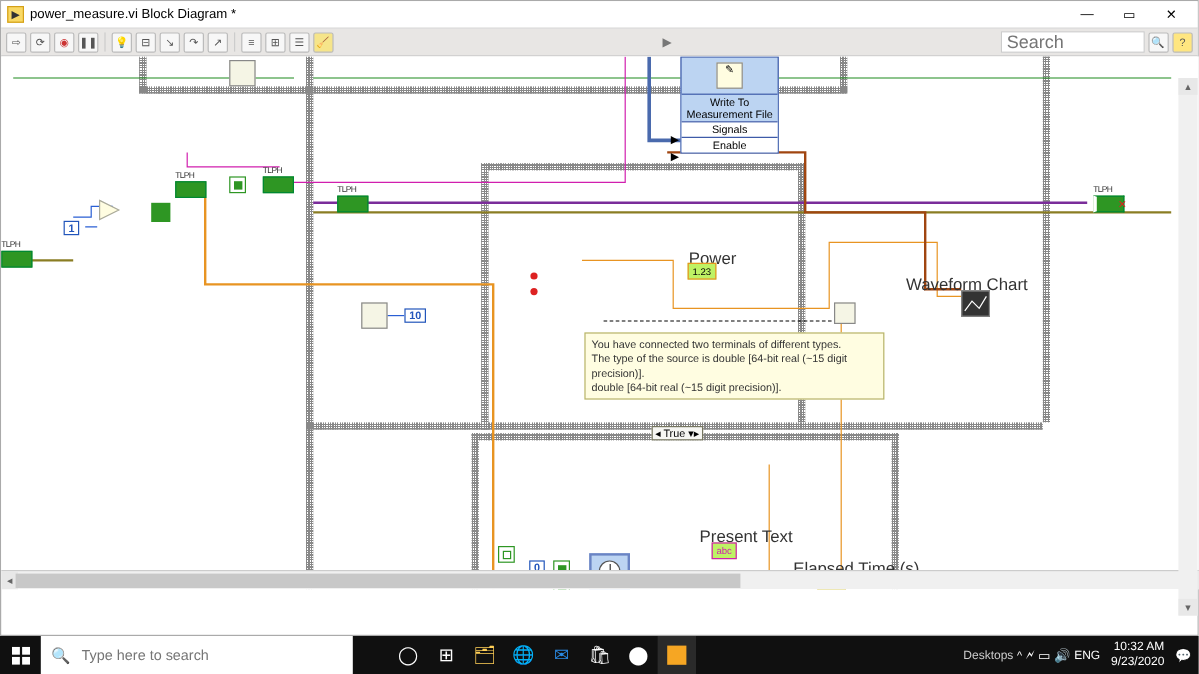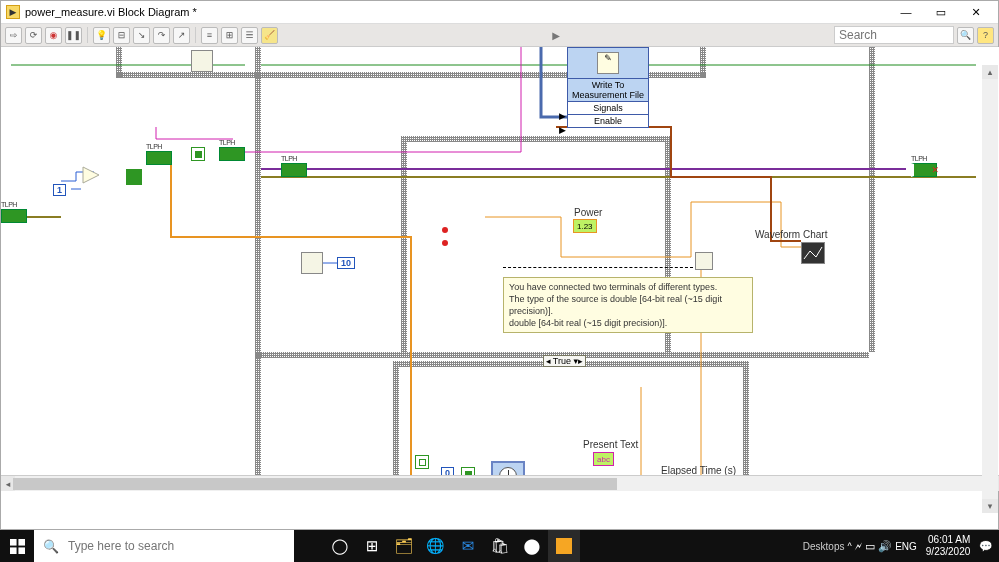--- a/index.html
+++ b/index.html
@@ -10,21 +10,21 @@
   .titlebar .title { font-size:11px; color:#000; flex:1; }
   .wincontrols { display:flex; gap:1px; }
   .wincontrols div { width:34px; height:20px; display:flex; align-items:center; justify-content:center; font-size:11px;}
   .menubar { height:18px; background:#fafafa; display:flex; align-items:center; padding:0 4px; font-size:11px; color:#222; gap:2px;}
   .menubar span { padding:1px 6px; }
   .toolbar { height:24px; background:#e8e6e4; border-top:1px solid #ddd; border-bottom:1px solid #ccc; display:flex; align-items:center; padding:0 4px; gap:3px; font-size:11px;}
   .toolbar .tbtn { width:17px; height:17px; border:1px solid #bbb; background:#f7f7f7; border-radius:2px; display:flex; align-items:center; justify-content:center; font-size:9px; color:#555;}
   .toolbar .sep { width:1px; height:16px; background:#ccc; margin:0 2px;}
   .toolbar .fontsel { height:18px; border:1px solid #bbb; background:#fff; padding:0 18px 0 4px; font-size:11px; position:relative;}
   .toolbar .fontsel::after { content:"▾"; position:absolute; right:3px; top:1px; font-size:9px; color:#555;}
-  .toolbar .search { margin-left:auto; height:18px; width:120px; border:1px solid #ccc; padding:0 4px; font-size:12px; background:#fff;}
+  .toolbar .search { margin-left:auto; height:18px; width:120px; border:1px solid #ccc; padding:0 4px; font-size:15px; background:#fff;}
   .canvas { position:relative; width:999px; height:444px; background:#fff; overflow:hidden; }
   .hscroll { position:absolute; bottom:0; left:0; right:0; height:16px; background:#f0f0f0; border-top:1px solid #ccc;}
   .hscroll .thumb { position:absolute; left:12px; top:2px; width:604px; height:12px; background:#c8c8c8;}
   .hscroll .arrow { position:absolute; top:0; width:14px; height:16px; background:#e8e8e8; display:flex; align-items:center; justify-content:center; font-size:9px; color:#666;}
   .hscroll .arrow.l { left:0;} .hscroll .arrow.r { right:0;}
   .vscroll { position:absolute; top:64px; right:0; bottom:16px; width:16px; background:#f0f0f0;}
   .vscroll .arrow { position:absolute; left:0; width:16px; height:14px; background:#e8e8e8; display:flex; align-items:center; justify-content:center; font-size:9px; color:#666;}
   .vscroll .arrow.t { top:0;} .vscroll .arrow.b { bottom:0;}
   .taskbar { position:absolute; bottom:0; left:0; right:0; height:32px; background:#101010; display:flex; align-items:center; color:#fff; font-size:11px;}
   .taskbar .start { width:34px; height:32px; display:flex; align-items:center; justify-content:center; background:#101010;}
@@ -37,21 +37,21 @@
   .taskbar .clock { text-align:right; line-height:12px; font-size:10px; padding:0 6px;}
   
   .abs { position:absolute; }
   .shiftreg { width:26px; height:14px; background:#2e9623; border:1px solid #083; }
   .shiftreg.r { border-left:3px solid #fff;}
   .tllabel { position:absolute; top:-8px; left:0; font-size:7px; color:#333; letter-spacing:-.5px;}
   .constnum { background:#fff; border:1px solid #2255bb; font-size:9px; padding:0 3px; color:#2255bb; font-weight:bold;}
   .constbool { width:14px; height:14px; background:#fff; border:1px solid #2e9623; display:flex; align-items:center; justify-content:center;}
   .constbool span{ width:7px; height:7px; background:#2e9623;}
   .node { border:1px solid #888; background:#bef264; font-size:9px;}
-  .dbllbl { font-size:10px; color:#333; }
+  .dbllbl { font-size:14px; color:#333; }
   .case-sel { position:absolute; background:#f6f6f2; border:1px solid #767660; font-size:9px; padding:0 2px; display:flex; align-items:center;}
   .errtooltip { position:absolute; background:#fffde1; border:1px solid #b7b36b; font-size:9px; padding:3px 5px; line-height:12px; color:#333; }
   .iconbox { width:22px; height:22px; border:1px solid #888; background:#f5f5e5;}
   
   .express { position:absolute; border:1px solid #3e5aa8; background:#bcd4f2; font-size:9px; text-align:center;}
   .express .row { border-top:1px solid #3e5aa8; padding:1px 2px;}
   .express .hd { height:30px; display:flex; align-items:center; justify-content:center;}
   svg.wires { position:absolute; top:0; left:0; width:999px; height:444px; pointer-events:none;}
   .hatched-v { position:absolute; width:6px; background: repeating-linear-gradient(90deg,#888 0 1px,transparent 1px 2px), repeating-linear-gradient(0deg,#888 0 1px,transparent 1px 2px);}
   .hatched-h { position:absolute; height:6px; background: repeating-linear-gradient(0deg,#888 0 1px,transparent 1px 2px), repeating-linear-gradient(90deg,#888 0 1px,transparent 1px 2px);}
@@ -204,21 +204,21 @@
     <div class="abs dbllbl" style="left:754px; top:182px;">Waveform Chart</div>
     <div class="abs node" style="left:800px; top:195px; width:24px; height:22px; background:#333;">
       <svg width="24" height="22">
           <polyline points="2,16 8,8 14,14 20,4" stroke="#fff" fill="none"></polyline>
         </svg>
     </div>
 
     <div class="dashed-h abs" style="left:502px; top:220px; width:190px;"></div>
     <div class="abs iconbox" style="left:694px; top:205px; width:18px; height:18px;"></div>
 
-    <div class="errtooltip" style="left:502px; top:230px; width:250px;">
+    <div class="errtooltip" style="left:486px; top:230px; width:250px;">
       <div>You have connected two terminals of different types.</div>
       <div>The type of the source is double [64-bit real (~15 digit precision)].</div>
       <div>  double [64-bit real (~15 digit precision)].</div>
     </div>
 
     <div class="case-sel" style="left:542px; top:308px;">◂ True ▾▸</div>
 
     <div class="abs dbllbl" style="left:582px; top:392px;">Present Text</div>
     <div class="abs node" style="left:592px; top:405px; padding:1px 3px; border-color:#d11fae;"><span style="font-size:8px;color:#d11fae">abc</span></div>
 
@@ -272,18 +272,18 @@
       </div>
   </div>
   <div class="tray">
     <span style="font-size:10px;color:#ccc">Desktops</span>
     <span style="font-size:9px">^</span>
     <span>🗲</span>
     <span>▭</span>
     <span>🔊</span>
     <span style="font-size:10px">ENG</span>
     <div class="clock">
-      <div>06:01 AM</div>
+      <div>10:32 AM</div>
       <div>9/23/2020</div>
     </div>
     <span>💬</span>
   </div>
 </div>
 
 </body></html>

